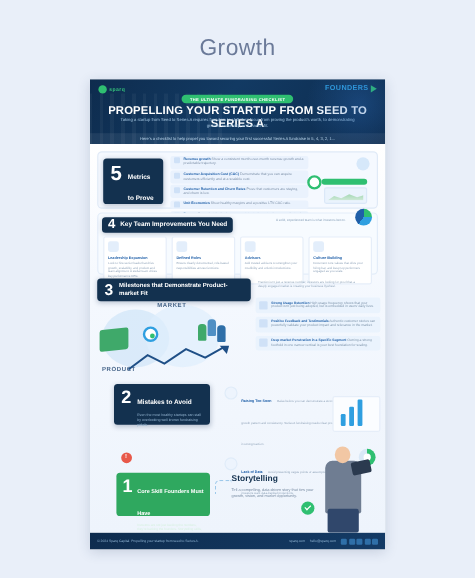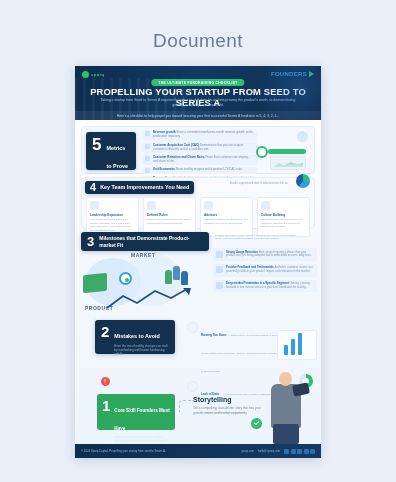--- a/index.html
+++ b/index.html
@@ -223,21 +223,21 @@
   }
   .ftr .fl{ font-size:2.8px; color:#8fb3d2; }
   .ftr .fr{ display:flex; align-items:center; gap:4px; }
   .ftr .fr .lk{ font-size:2.8px; color:#8fb3d2; }
   .socials{ display:flex; gap:1.5px; }
   .soc{ width:5px;height:5px;border-radius:1px;background:#2f6fa8;}
 </style>
 </head>
 <body>
 
-<div class="preview-title">Document</div>
+<div class="preview-title">Growth</div>
 
 <div class="poster-wrap">
 
   <div class="hdr">
     <div class="brand-left">
       <span class="brand-mark"></span>
       <span class="bt">sparq</span>
     </div>
     <div class="brand-right">
       <span class="bt">FOUNDERS</span>

